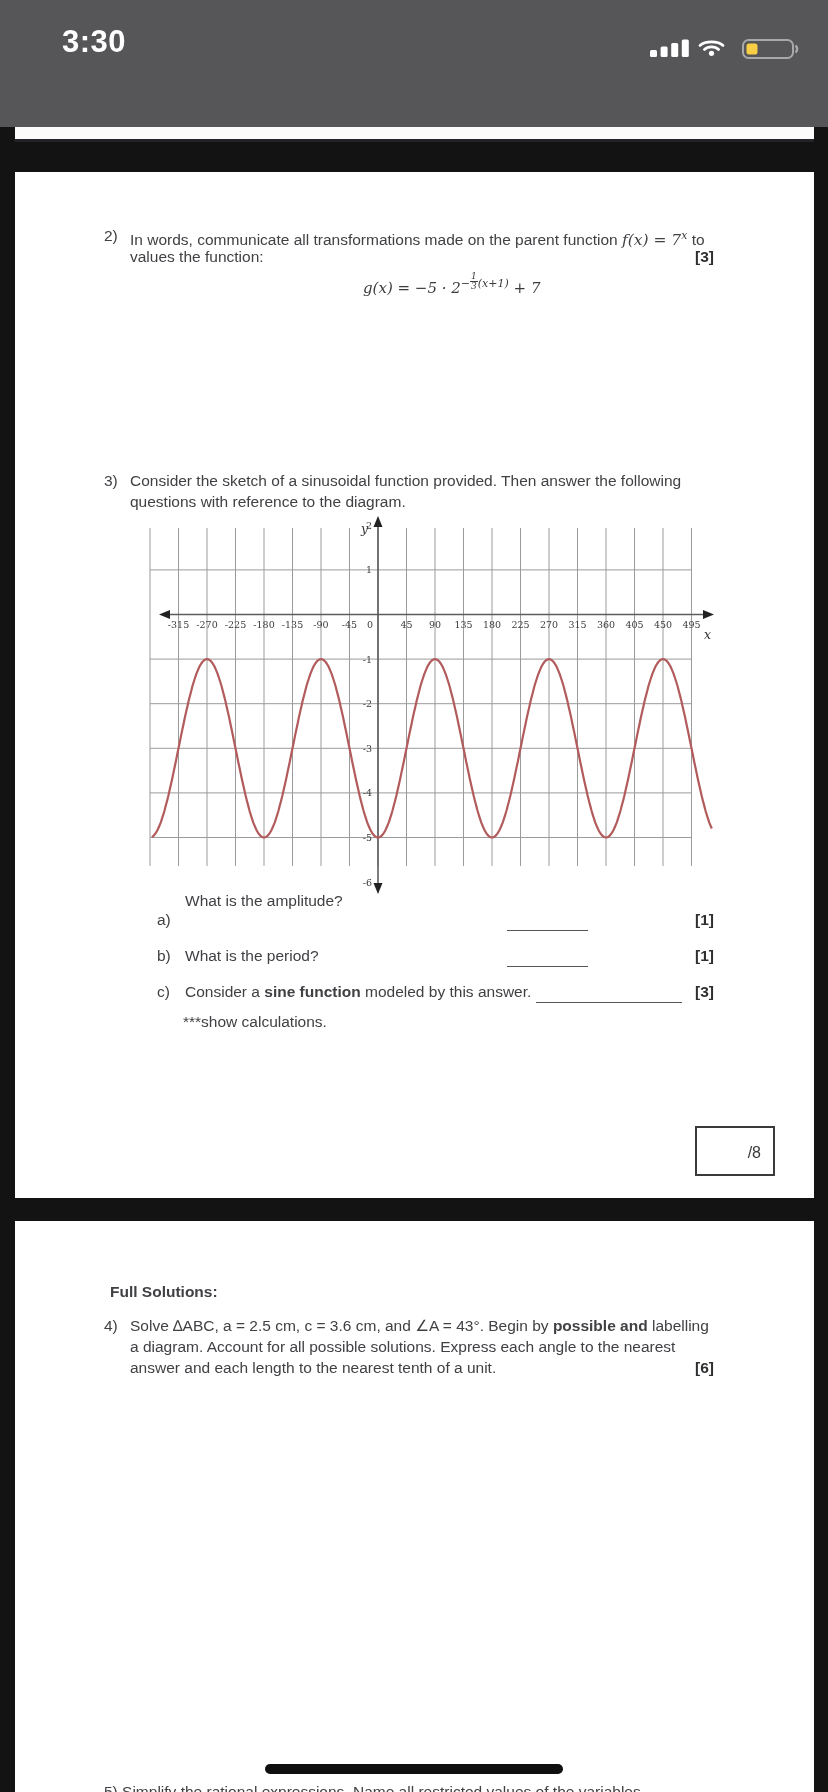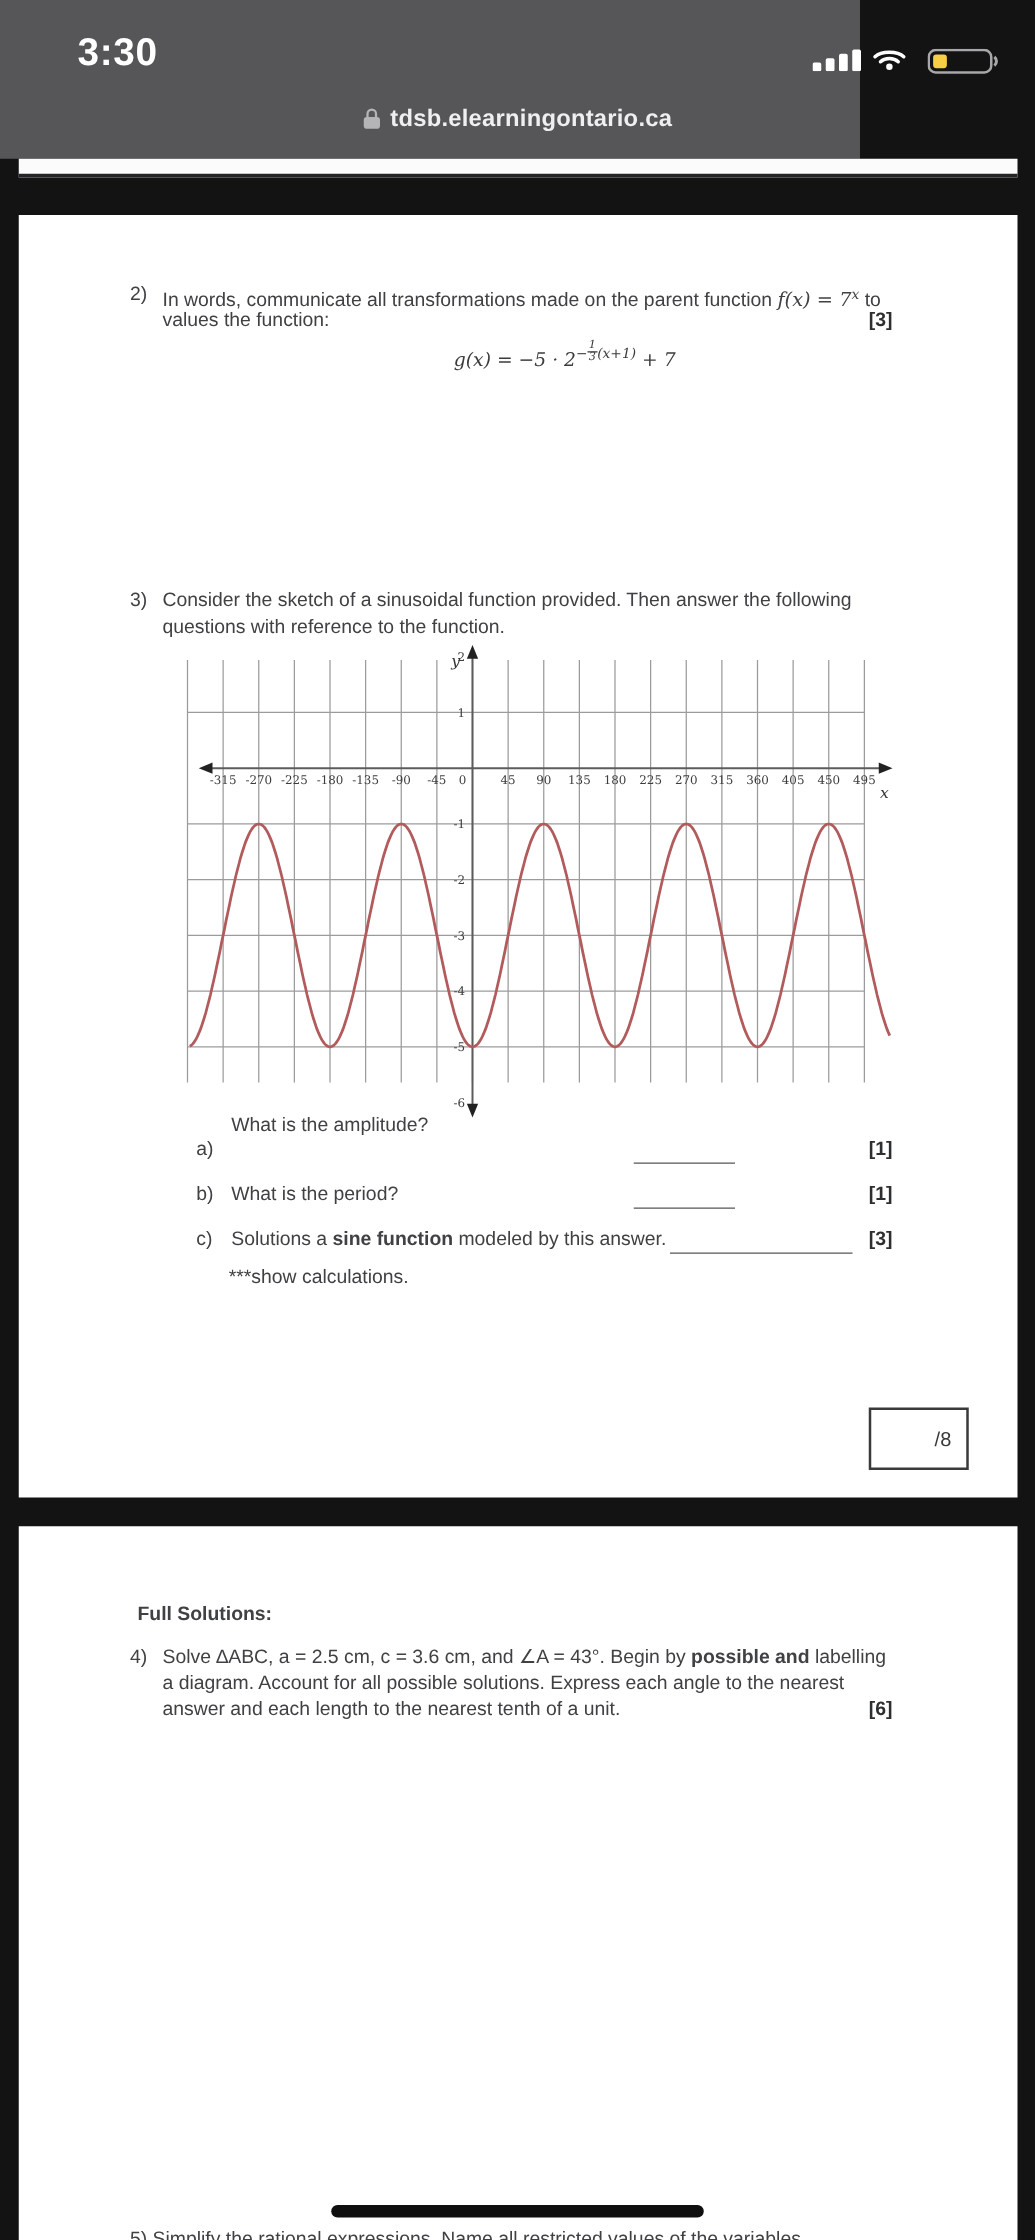--- a/index.html
+++ b/index.html
@@ -2,21 +2,21 @@
 <html><head>
 <meta charset="utf-8">
 <style>
   html,body{margin:0;padding:0;}
   body{
     width:828px;height:1792px;position:relative;overflow:hidden;
     background:#131313;font-family:"Liberation Sans",sans-serif;
   }
   .abs{position:absolute;}
   
-  .chrome{left:0;top:0;width:688px;height:127px;background:#565659;}
+  .chrome{left:0;top:0;width:828px;height:127px;background:#565659;}
   .time{left:62px;top:24px;font-size:31px;font-weight:700;color:#ffffff;letter-spacing:.5px;}
   .urlrow{left:0;top:85px;width:828px;text-align:center;color:#efeff1;
           font-size:19px;font-weight:700;letter-spacing:.2px;}
   .urlrow svg{vertical-align:-3px;margin-right:7px;}
   .strip{left:15px;top:127px;width:799px;height:12px;background:#fbfbfb;
          border-bottom:3px solid #242428;}
   
   .page1{left:15px;top:172px;width:799px;height:1026px;background:#ffffff;}
   .page2{left:15px;top:1221px;width:799px;height:571px;background:#ffffff;}
   
@@ -56,42 +56,36 @@
     <path d="M6.4 11.4 C10 8, 17 8, 20.6 11.4" stroke="#fff" stroke-width="2.8" fill="none" stroke-linecap="round"></path>
     <circle cx="13.5" cy="15.3" r="2.6" fill="#fff"></circle>
   </svg>
 
   <svg class="abs" style="left:742px;top:39px" width="58" height="22">
     <rect x="1" y="1" width="50" height="18" rx="5.5" stroke="#a8a8aa" stroke-width="2" fill="none"></rect>
     <rect x="4.5" y="4.5" width="11" height="11" rx="2.5" fill="#f7ce45"></rect>
     <path d="M53.5 6.5 a4.5 4.5 0 0 1 0 7" stroke="#a8a8aa" stroke-width="2.4" fill="none"></path>
   </svg>
 
-  <div class="abs urlrow">
-    <svg width="15" height="19">
-      <path d="M4 9 V6 a3.4 3.4 0 0 1 6.8 0 V9" stroke="#b5b5b7" stroke-width="1.8" fill="none"></path>
-      <rect x="1" y="8.5" width="13" height="9.5" rx="2.5" fill="#b5b5b7"></rect>
-    </svg><span>tdsb.elearningontario.ca</span>
-  </div>
 </div>
 
 <div class="abs strip"></div>
 
 <div class="abs page1"></div>
 
 <div class="abs txt" style="left:104px;top:225px">2)</div>
 <div class="abs txt" style="left:130px;top:225px"><span>In words, communicate all transformations made on the parent function </span><span class="math"><span>f(x) = 7</span><sup>x</sup></span><span> to</span></div>
 <div class="abs txt" style="left:130px;top:246px">values the function:</div>
 <div class="abs txt marks" style="left:695px;top:246px">[3]</div>
 
 <div class="abs formula" style="left:363px;top:272px"><span>g(x) = −5 · 2</span><sup><span>−</span><span class="frac"><span class="num">1</span><span>3</span></span><span>(x+1)</span></sup><span> + 7</span></div>
 
 <div class="abs txt" style="left:104px;top:470px">3)</div>
 <div class="abs txt" style="left:130px;top:470px">Consider the sketch of a sinusoidal function provided. Then answer the following</div>
-<div class="abs txt" style="left:130px;top:491px">questions with reference to the function.</div>
+<div class="abs txt" style="left:130px;top:491px">questions with reference to the diagram.</div>
 
 <svg class="abs overlay" width="828" height="1792" viewBox="0 0 828 1792" id="graph-svg">
     <line x1="150" y1="528" x2="150" y2="866" stroke="#9b9b9b" stroke-width="1"></line>
     <line x1="178.5" y1="528" x2="178.5" y2="866" stroke="#9b9b9b" stroke-width="1"></line>
     <line x1="207" y1="528" x2="207" y2="866" stroke="#9b9b9b" stroke-width="1"></line>
     <line x1="235.5" y1="528" x2="235.5" y2="866" stroke="#9b9b9b" stroke-width="1"></line>
     <line x1="264" y1="528" x2="264" y2="866" stroke="#9b9b9b" stroke-width="1"></line>
     <line x1="292.5" y1="528" x2="292.5" y2="866" stroke="#9b9b9b" stroke-width="1"></line>
     <line x1="321" y1="528" x2="321" y2="866" stroke="#9b9b9b" stroke-width="1"></line>
     <line x1="349.5" y1="528" x2="349.5" y2="866" stroke="#9b9b9b" stroke-width="1"></line>
@@ -155,21 +149,21 @@
 <div class="abs txt" style="left:185px;top:890px">What is the amplitude?</div>
 <div class="abs blank" style="left:507px;top:902px;width:81px"></div>
 <div class="abs txt marks" style="left:695px;top:909px">[1]</div>
 
 <div class="abs txt" style="left:157px;top:945px">b)</div>
 <div class="abs txt" style="left:185px;top:945px">What is the period?</div>
 <div class="abs blank" style="left:507px;top:938px;width:81px"></div>
 <div class="abs txt marks" style="left:695px;top:945px">[1]</div>
 
 <div class="abs txt" style="left:157px;top:981px">c)</div>
-<div class="abs txt" style="left:185px;top:981px"><span>Solutions a </span><span class="bold">sine function</span><span> modeled by this answer.</span></div>
+<div class="abs txt" style="left:185px;top:981px"><span>Consider a </span><span class="bold">sine function</span><span> modeled by this answer.</span></div>
 <div class="abs blank" style="left:536px;top:974px;width:146px"></div>
 <div class="abs txt marks" style="left:695px;top:981px">[3]</div>
 
 <div class="abs txt" style="left:183px;top:1011px">***show calculations.</div>
 
 <div class="abs scorebox">/8</div>
 
 <div class="abs page2"></div>
 
 <div class="abs txt heading" style="left:110px;top:1281px">Full Solutions:</div>

